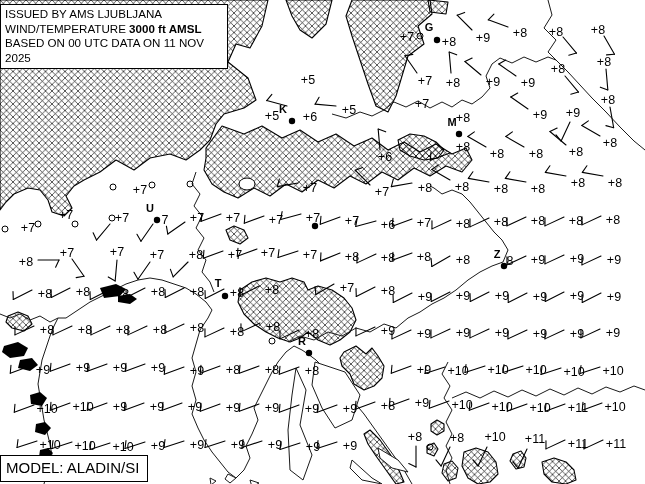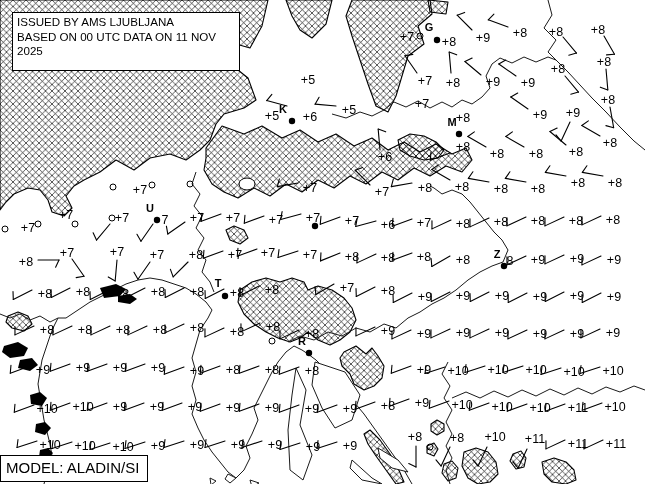--- a/index.html
+++ b/index.html
@@ -1,20 +1,20 @@
 <!DOCTYPE html>
 <html><head>
 <meta charset="utf-8">
 <style>
   html,body{margin:0;padding:0;background:#888;}
   #stage{position:relative;width:645px;height:484px;background:#fff;overflow:hidden;
          font-family:"Liberation Sans",sans-serif;outline:1px solid #000;}
   #map{position:absolute;left:0;top:0;}
   .panel{position:absolute;background:#fff;border:1px solid #000;color:#000;}
-  #info-box{left:0;top:12px;width:219px;padding:2px 3px 11px 4px;font-size:11.6px;line-height:14.6px;margin-left:12px;}
+  #info-box{left:0;top:4px;width:219px;padding:2px 3px 3px 4px;font-size:11.6px;line-height:14.6px;}
   #info-box .b{font-weight:bold;}
   #model-box{left:0;top:455px;padding:3px 8px 4px 5px;font-size:15px;line-height:18px;}
   text{fill:#000;}
 </style>
 </head>
 <body>
 
 <div id="stage">
   <svg id="map" width="645" height="484" viewBox="0 0 645 484">
       <defs>
@@ -787,17 +787,18 @@
         <text x="457" y="442" font-size="12.5px" text-anchor="middle" font-family="&quot;Liberation Sans&quot;,sans-serif">+8</text>
         <text x="495" y="441" font-size="12.5px" text-anchor="middle" font-family="&quot;Liberation Sans&quot;,sans-serif">+10</text>
         <text x="535" y="443" font-size="12.5px" text-anchor="middle" font-family="&quot;Liberation Sans&quot;,sans-serif">+11</text>
         <text x="578" y="448" font-size="12.5px" text-anchor="middle" font-family="&quot;Liberation Sans&quot;,sans-serif">+11</text>
         <text x="616" y="448" font-size="12.5px" text-anchor="middle" font-family="&quot;Liberation Sans&quot;,sans-serif">+11</text>
       </g>
     </svg>
 
   <div id="info-box" class="panel">
     <div>ISSUED BY AMS LJUBLJANA</div>
+    <div><span>WIND/TEMPERATURE </span><span class="b">3000 ft AMSL</span></div>
     <div>BASED ON 00 UTC DATA ON 11 NOV 2025</div>
   </div>
 
   <div id="model-box" class="panel">MODEL: ALADIN/SI</div>
 </div>
 
 </body></html>

